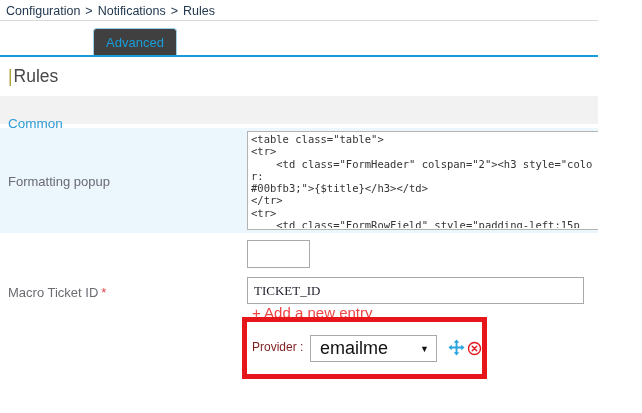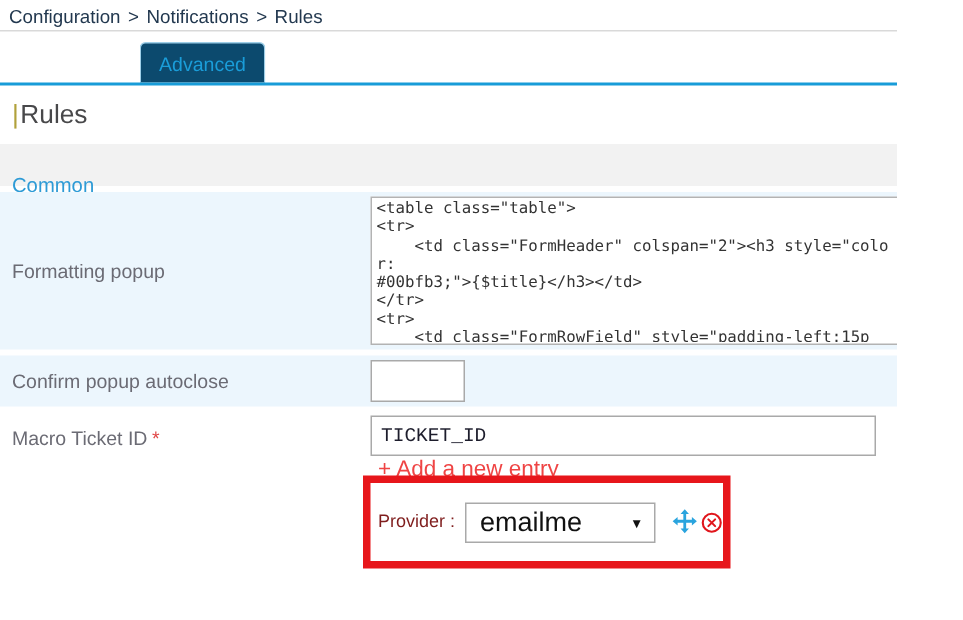--- a/index.html
+++ b/index.html
@@ -9,21 +9,21 @@
   }
   
   .breadcrumb{position:absolute;left:6px;top:4px;font-size:12.5px;color:#22384f;}
   .breadcrumb .sep{margin:0 5px;color:#22384f;}
   .top-rule{position:absolute;left:0;top:20px;width:642px;height:1px;background:#d9d9d9;}
   
   .tab{position:absolute;top:28px;height:27px;box-sizing:border-box;
        display:flex;align-items:center;justify-content:center;
        font-size:13px;border-radius:4px 4px 0 0;cursor:pointer;}
   .tab.general{left:8px;width:83px;background:#189cd8;color:#fff;}
-  .tab.advanced{left:93px;width:84px;background:#0c4a6e;color:#1a9dd9;border:1px solid #9ecfe8;border-bottom:none;}
+  .tab.advanced{left:93px;width:84px;background:#404040;color:#1a9dd9;border:1px solid #9ecfe8;border-bottom:none;}
   .tab-underline{position:absolute;left:0;top:55px;width:642px;height:2px;background:#189cd8;}
   
   .page-title{position:absolute;left:8px;top:66px;font-size:17.5px;color:#48484a;}
   .page-title .prefix{color:#b1a13b;margin-right:1px;}
   
   .section-header{position:absolute;left:0;top:96px;width:642px;height:28px;background:#f2f2f2;
      display:flex;align-items:center;}
   .section-header span{margin-left:8px;font-size:13.5px;color:#2e9bd6;margin-top:26px;}
   
   .row{position:absolute;left:0;width:642px;}
@@ -44,21 +44,21 @@
   .vscroll{position:absolute;top:0;right:0;width:17px;height:80px;background:#f1f1f1;}
   .vscroll .btn{position:absolute;left:0;width:17px;height:15px;display:flex;align-items:center;
      justify-content:center;font-size:7px;color:#5a5a5a;background:#f1f1f1;}
   .vscroll .btn.up{top:0;}
   .vscroll .btn.down{bottom:0;}
   .vscroll .thumb{position:absolute;left:2px;top:17px;width:13px;height:26px;background:#a8a8a8;}
   .resize-grip{position:absolute;right:1px;bottom:1px;width:12px;height:12px;
      background:linear-gradient(135deg,transparent 0 50%,#999 50% 55%,transparent 55% 70%,#999 70% 75%,transparent 75%);}
   
   .text-input{position:absolute;background:#fff;border:1px solid #a9a9a9;box-sizing:border-box;
-     font-family:Liberation Mono, monospace;font-size:13px;color:#1d1d2c;padding:0 6px;}
+     font-family:Liberation Serif, serif;font-size:13px;color:#1d1d2c;padding:0 6px;}
   .input-confirm{left:247px;top:240px;width:63px;height:28px;}
   .input-macro{left:247px;top:277px;width:337px;height:27px;}
   
   .add-link{position:absolute;left:252px;top:304px;font-size:15px;color:#ef4444;cursor:pointer;z-index:1;text-align:center;}
   .provider-label{position:absolute;left:252px;top:340px;font-size:12px;color:#7f1d1d;}
   .provider-select{position:absolute;left:310px;top:335px;width:127px;height:27px;background:#fff;
      border:1px solid #a9a9a9;box-sizing:border-box;display:flex;align-items:center;cursor:pointer;}
   .provider-select .val{margin-left:9px;font-size:18px;color:#111;flex:1;}
   .provider-select .arrow{font-size:9px;color:#111;margin-right:7px;}
   .icon-btn{position:absolute;cursor:pointer;line-height:0;}
@@ -109,23 +109,20 @@
     &lt;td class="FormRowField" style="padding-left:15px;"&gt;
 {$custom_message.label}&lt;/td&gt;</div>
     <div class="vscroll">
       <div class="btn up">▲</div>
       <div class="thumb"></div>
       <div class="btn down">▼</div>
     </div>
     <div class="resize-grip"></div>
   </div>
 
-  <div class="row blue row-confirm">
-    <span class="row-label">Confirm popup autoclose</span>
-  </div>
   <input class="text-input input-confirm" value="" style="">
 
   <div class="row row-macro">
     <span class="row-label"><span>Macro Ticket ID</span><span class="req">*</span></span>
   </div>
   <input class="text-input input-macro" value="TICKET_ID" style="">
 
   <div class="add-link">+ Add a new entry</div>
   <span class="provider-label">Provider :</span>
   <div class="provider-select">

